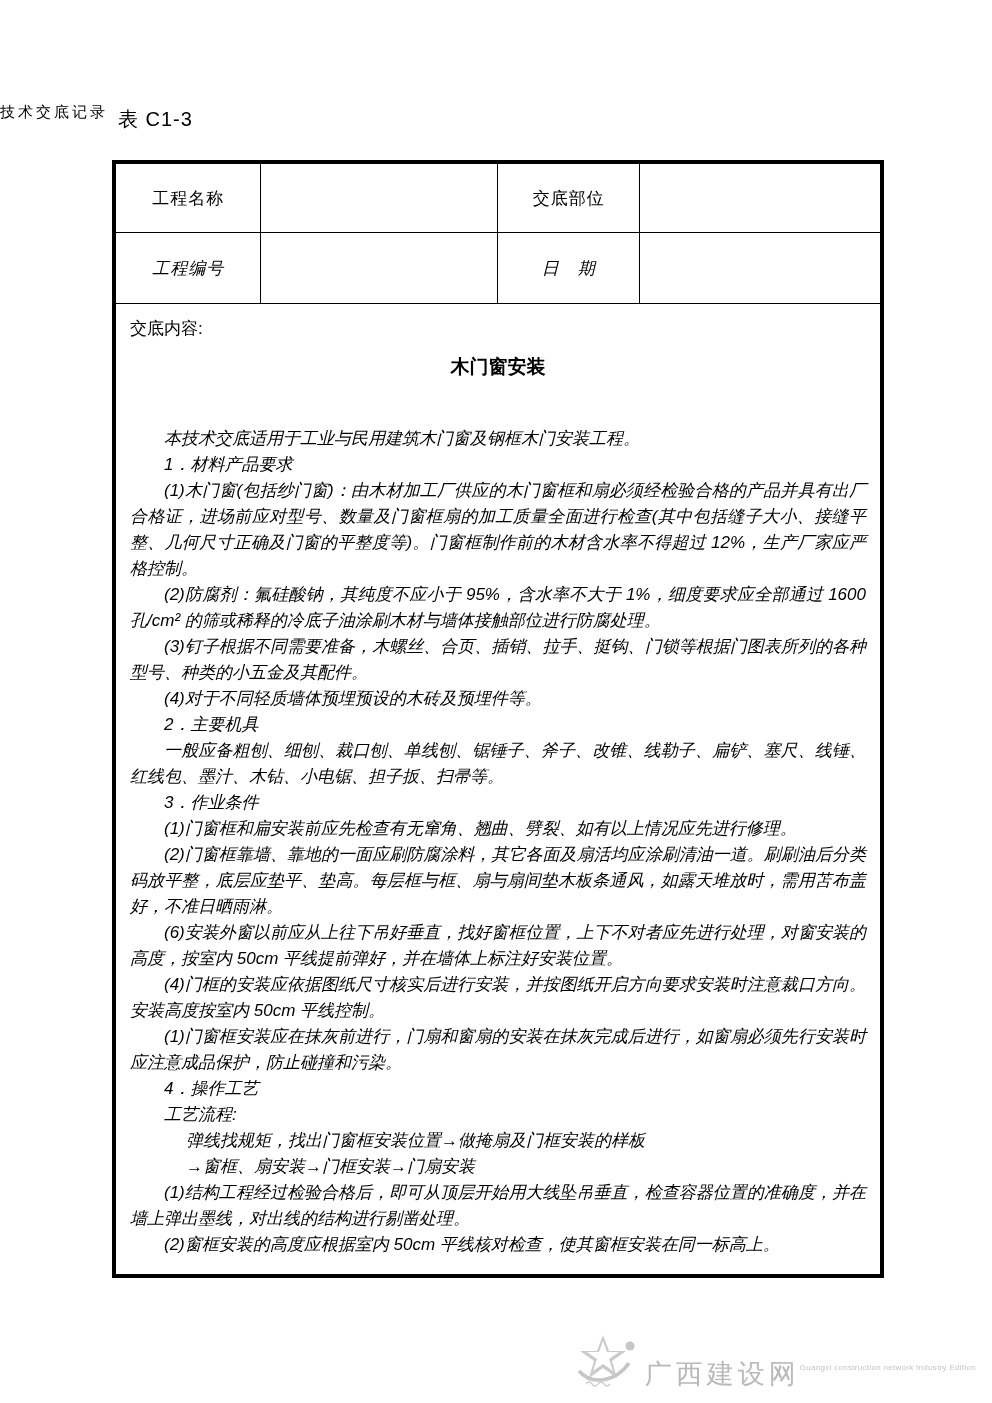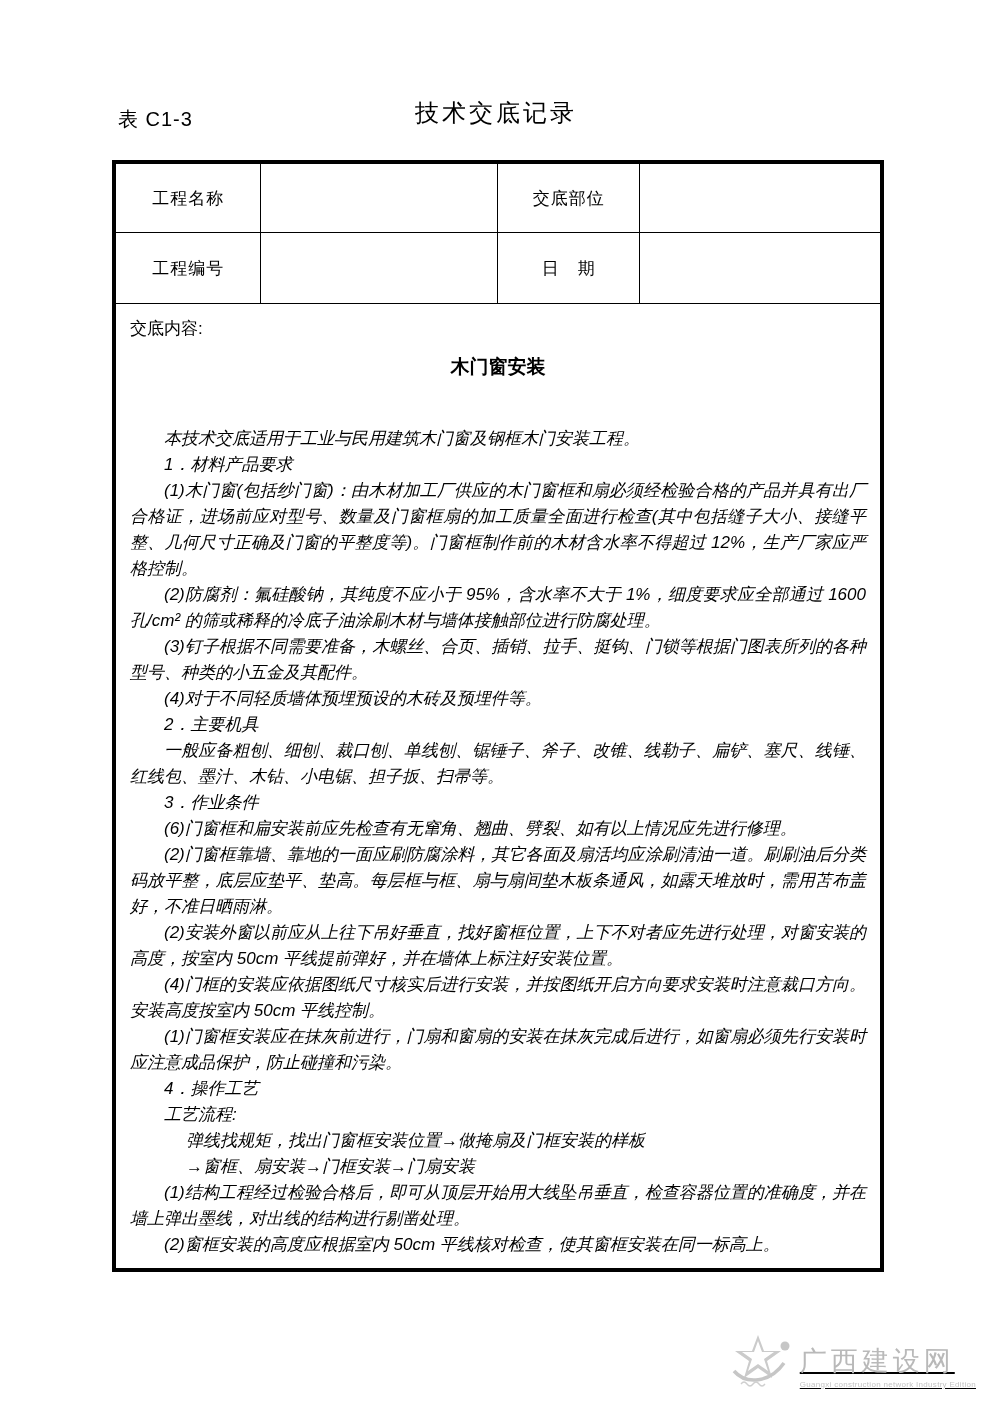--- a/index.html
+++ b/index.html
@@ -9,61 +9,61 @@
     background:#ffffff;
     color:#000;
     font-family:"Liberation Sans","DejaVu Sans",sans-serif;
     overflow:hidden;
   }
   .form-code {
     position:absolute; left:118px; top:106px;
     font-size:20px; letter-spacing:1px;
   }
   .doc-title {
-    position:absolute; left:0; top:97px; width:100%;
-    text-align:center; font-size:24px; letter-spacing:3px;
+    position:absolute; left:0; top:103px; width:100%;
+    text-align:left; font-size:15px; letter-spacing:3px;
   }
   .table-wrap {
     position:absolute; left:112px; top:160px; width:766px;
     border:3px solid #000;
   }
   table.form-table {
     border-collapse:collapse; width:100%;
     table-layout:fixed;
   }
   table.form-table td {
     border:1px solid #000;
     font-size:17px;
     vertical-align:middle;
   }
   td.lbl { text-align:center; letter-spacing:1px; }
   .row-top td { height:66px; }
-  .row-mid td { height:68px; }
+  .row-mid td { height:68px;font-style:italic; }
   td.content-cell {
     vertical-align:top;
     height:950px;
-    padding:8px 14px 6px 14px;
+    padding:8px 14px 12px 14px;
   }
   .content-label { font-size:17px; line-height:26px; }
   .content-title {
     text-align:center; font-weight:bold; font-size:19px;
     margin:12px 0 16px 0; line-height:26px;
   }
   .paragraphs { margin-top:46px; }
   .para {
     margin:0; font-size:17px; line-height:26px;
     text-indent:2em; text-align:justify;font-style:italic;
   }
   .para.deep { text-indent:3.3em; }
   
   .watermark {
     position:absolute; right:16px; bottom:8px;
     display:flex; align-items:flex-end; gap:6px;
   }
-  .wm-text { display:flex; flex-direction:column; padding-bottom:6px;text-decoration:underline; }
+  .wm-text { display:flex; padding-bottom:6px; }
   .wm-name { font-size:27px; letter-spacing:4px; color:#b7b7b7; line-height:30px; }
   .wm-caption { font-size:8px; color:#c4c4c4; margin-top:4px; letter-spacing:0.3px; }
 </style>
 </head>
 <body>
 
 <div class="page">
 
   <div class="form-code">表 C1-3</div>
   <div class="doc-title">技术交底记录</div>
@@ -96,23 +96,23 @@
           <div class="paragraphs">
                 <p class="para">本技术交底适用于工业与民用建筑木门窗及钢框木门安装工程。</p>
                 <p class="para">1．材料产品要求</p>
                 <p class="para">(1)木门窗(包括纱门窗)：由木材加工厂供应的木门窗框和扇必须经检验合格的产品并具有出厂合格证，进场前应对型号、数量及门窗框扇的加工质量全面进行检查(其中包括缝子大小、接缝平整、几何尺寸正确及门窗的平整度等)。门窗框制作前的木材含水率不得超过 12%，生产厂家应严格控制。</p>
                 <p class="para">(2)防腐剂：氟硅酸钠，其纯度不应小于 95%，含水率不大于 1%，细度要求应全部通过 1600 孔/cm² 的筛或稀释的冷底子油涂刷木材与墙体接触部位进行防腐处理。</p>
                 <p class="para">(3)钉子根据不同需要准备，木螺丝、合页、插销、拉手、挺钩、门锁等根据门图表所列的各种型号、种类的小五金及其配件。</p>
                 <p class="para">(4)对于不同轻质墙体预埋预设的木砖及预埋件等。</p>
                 <p class="para">2．主要机具</p>
                 <p class="para">一般应备粗刨、细刨、裁口刨、单线刨、锯锤子、斧子、改锥、线勒子、扁铲、塞尺、线锤、红线包、墨汁、木钻、小电锯、担子扳、扫帚等。</p>
                 <p class="para">3．作业条件</p>
-                <p class="para">(6)门窗框和扁安装前应先检查有无窜角、翘曲、劈裂、如有以上情况应先进行修理。</p>
+                <p class="para">(1)门窗框和扁安装前应先检查有无窜角、翘曲、劈裂、如有以上情况应先进行修理。</p>
                 <p class="para">(2)门窗框靠墙、靠地的一面应刷防腐涂料，其它各面及扇活均应涂刷清油一道。刷刷油后分类码放平整，底层应垫平、垫高。每层框与框、扇与扇间垫木板条通风，如露天堆放时，需用苫布盖好，不准日晒雨淋。</p>
-                <p class="para">(2)安装外窗以前应从上往下吊好垂直，找好窗框位置，上下不对者应先进行处理，对窗安装的高度，按室内 50cm 平线提前弹好，并在墙体上标注好安装位置。</p>
+                <p class="para">(6)安装外窗以前应从上往下吊好垂直，找好窗框位置，上下不对者应先进行处理，对窗安装的高度，按室内 50cm 平线提前弹好，并在墙体上标注好安装位置。</p>
                 <p class="para">(4)门框的安装应依据图纸尺寸核实后进行安装，并按图纸开启方向要求安装时注意裁口方向。安装高度按室内 50cm 平线控制。</p>
                 <p class="para">(1)门窗框安装应在抹灰前进行，门扇和窗扇的安装在抹灰完成后进行，如窗扇必须先行安装时应注意成品保护，防止碰撞和污染。</p>
                 <p class="para">4．操作工艺</p>
                 <p class="para">工艺流程:</p>
                 <p class="para deep">弹线找规矩，找出门窗框安装位置→做掩扇及门框安装的样板</p>
                 <p class="para deep">→窗框、扇安装→门框安装→门扇安装</p>
                 <p class="para">(1)结构工程经过检验合格后，即可从顶层开始用大线坠吊垂直，检查容器位置的准确度，并在墙上弹出墨线，对出线的结构进行剔凿处理。</p>
                 <p class="para">(2)窗框安装的高度应根据室内 50cm 平线核对检查，使其窗框安装在同一标高上。</p>
               </div>
         </td>

